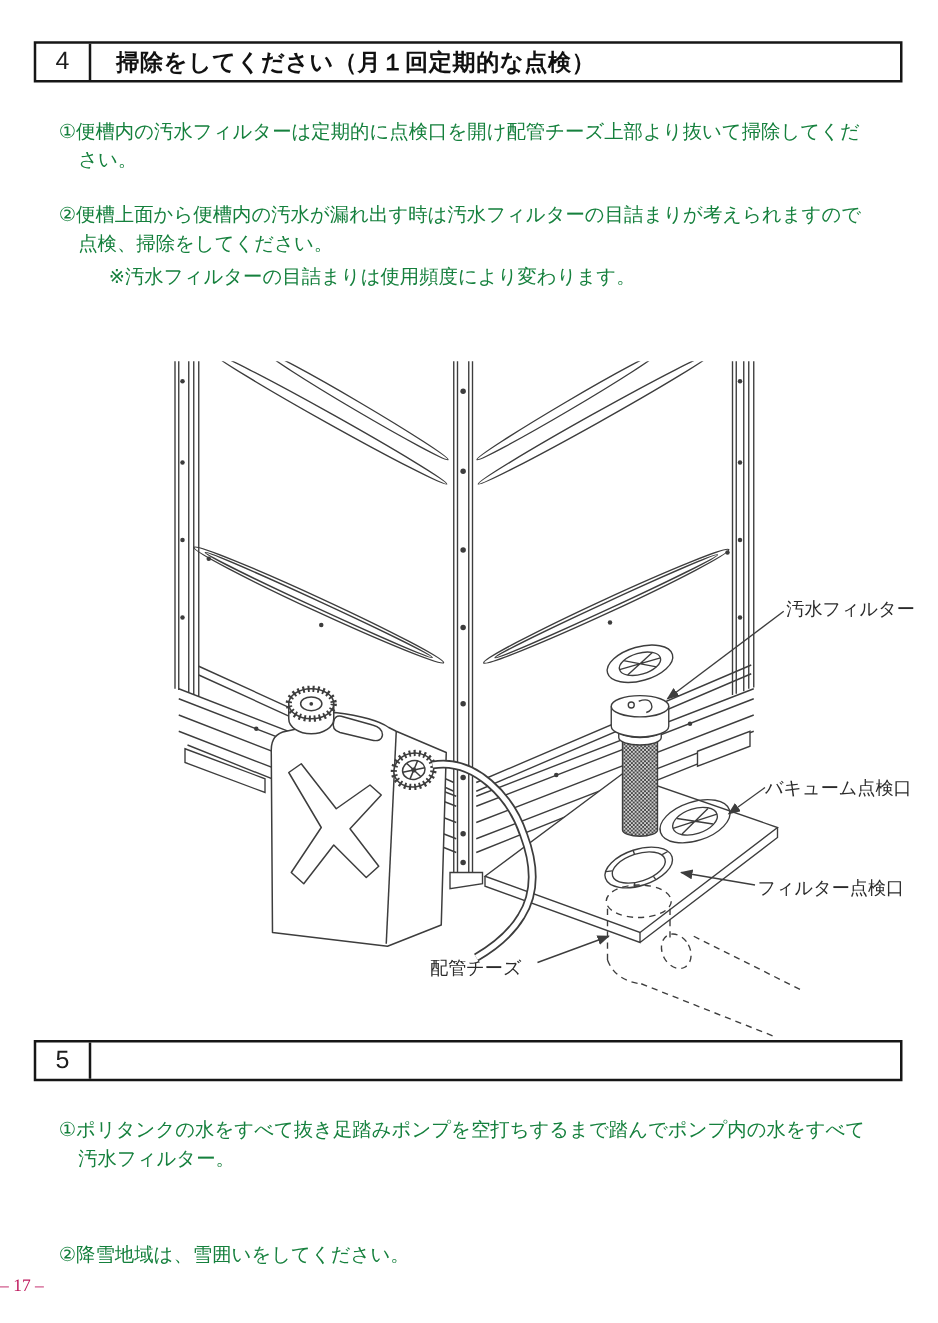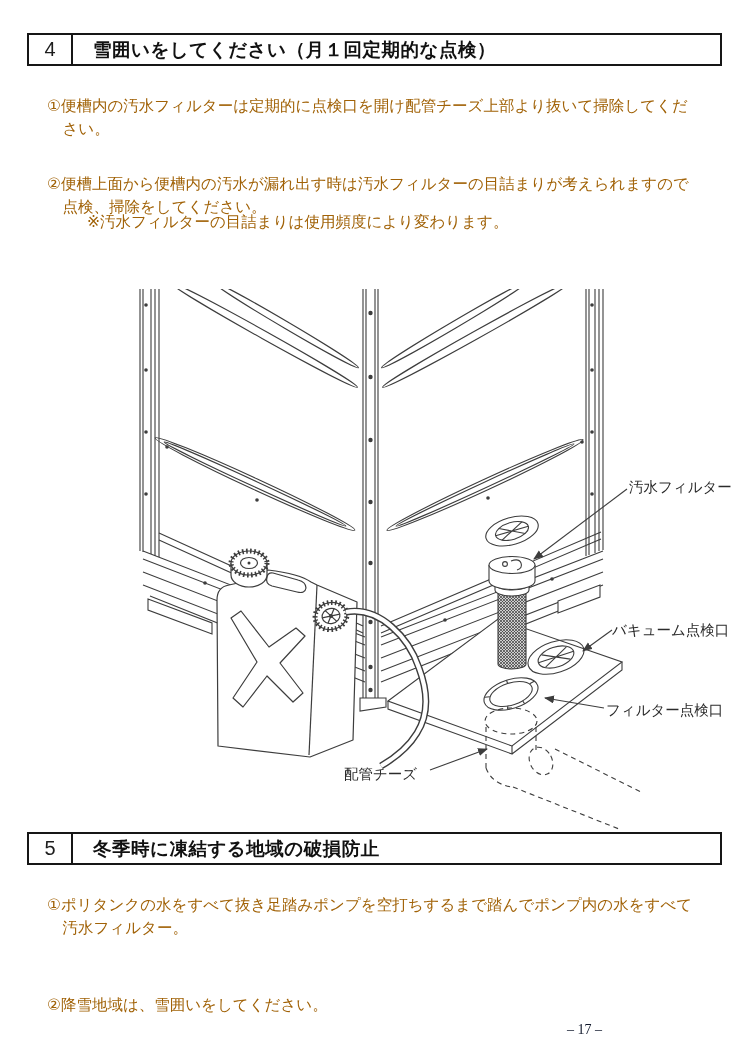--- a/index.html
+++ b/index.html
@@ -15,44 +15,44 @@
   .sec-num{
     width:42px;border-right:2px solid #161616;display:flex;
     align-items:center;justify-content:center;font-size:20px;color:#1d1d1d;
   }
   .sec-title{
     display:flex;align-items:center;padding-left:20px;
     font-size:18.5px;font-weight:700;color:#111;letter-spacing:.5px;white-space:nowrap;
   }
   .para{
     position:absolute;left:47px;width:672px;
-    font-size:15.5px;line-height:23px;color:#a16207;
+    font-size:15.5px;line-height:23px;color:#15803d;
     white-space:pre-line;text-indent:-1em;padding-left:1em;box-sizing:content-box;
   }
   .note{ text-indent:0;padding-left:0; }
   #s4-header{top:33px;}
   #s4-p1{top:94px;}
-  #s4-p2{top:172px;}
+  #s4-p2{top:161px;}
   #s4-note{top:210px;margin-left:40px;}
   #s5-header{top:832px;}
   #s5-p1{top:893px;}
   #s5-p2{top:993px;}
   .footer{
-    position:absolute;top:1022px;left:0;width:602px;text-align:right;
-    font-family:"Liberation Serif","DejaVu Serif",serif;font-size:14px;color:#0f172a;
+    position:absolute;top:1022px;left:0;width:602px;text-align:left;
+    font-family:"Liberation Serif","DejaVu Serif",serif;font-size:14px;color:#be185d;
   }
   svg.fig{position:absolute;left:0;top:0;}
   svg.fig text{font-family:"Liberation Sans","DejaVu Sans",sans-serif;font-size:14.5px;}
 </style>
 </head>
 <body>
 
 <div class="sec-header" id="s4-header">
   <div class="sec-num">4</div>
-  <div class="sec-title">雪囲いをしてください（月１回定期的な点検）</div>
+  <div class="sec-title">掃除をしてください（月１回定期的な点検）</div>
 </div>
 <div class="para" id="s4-p1">①便槽内の汚水フィルターは定期的に点検口を開け配管チーズ上部より抜いて掃除してくだ
 さい。</div>
 <div class="para" id="s4-p2">②便槽上面から便槽内の汚水が漏れ出す時は汚水フィルターの目詰まりが考えられますので
 点検、掃除をしてください。</div>
 <div class="para note" id="s4-note">※汚水フィルターの目詰まりは使用頻度により変わります。</div>
 
 <svg class="fig" width="750" height="1058" viewBox="0 0 750 1058">
   <defs>
     <pattern id="mesh" width="3" height="3" patternUnits="userSpaceOnUse">
@@ -195,19 +195,18 @@
   <g fill="#2b2b2b" stroke="none">
     <text x="629" y="492">汚水フィルター</text>
     <text x="612" y="635">バキューム点検口</text>
     <text x="606" y="715">フィルター点検口</text>
     <text x="344" y="779">配管チーズ</text>
   </g>
 </svg>
 
 <div class="sec-header" id="s5-header">
   <div class="sec-num">5</div>
-  <div class="sec-title">冬季時に凍結する地域の破損防止</div>
 </div>
 <div class="para" id="s5-p1">①ポリタンクの水をすべて抜き足踏みポンプを空打ちするまで踏んでポンプ内の水をすべて
 汚水フィルター。</div>
 <div class="para" id="s5-p2">②降雪地域は、雪囲いをしてください。</div>
 
 <div class="footer">– 17 –</div>
 
 </body></html>

